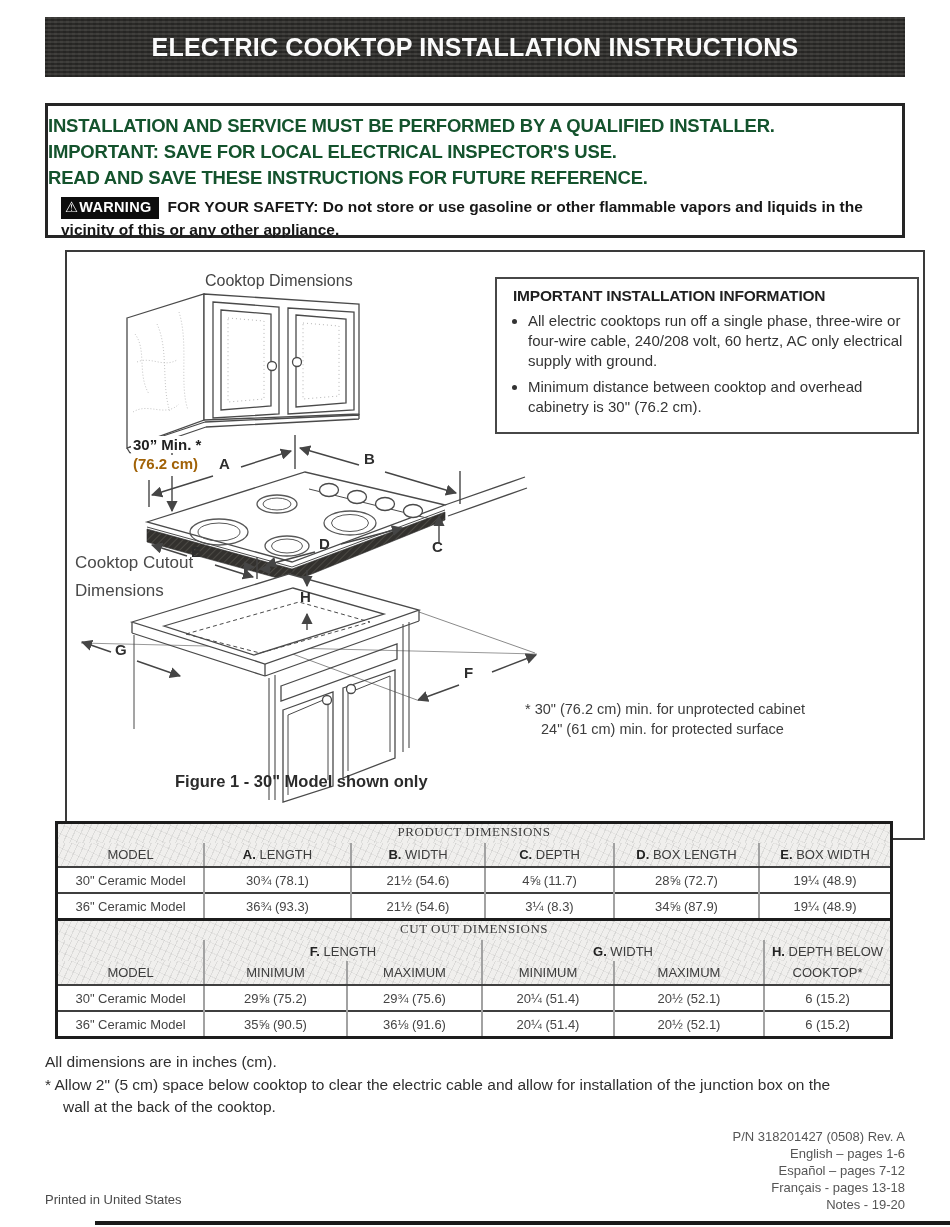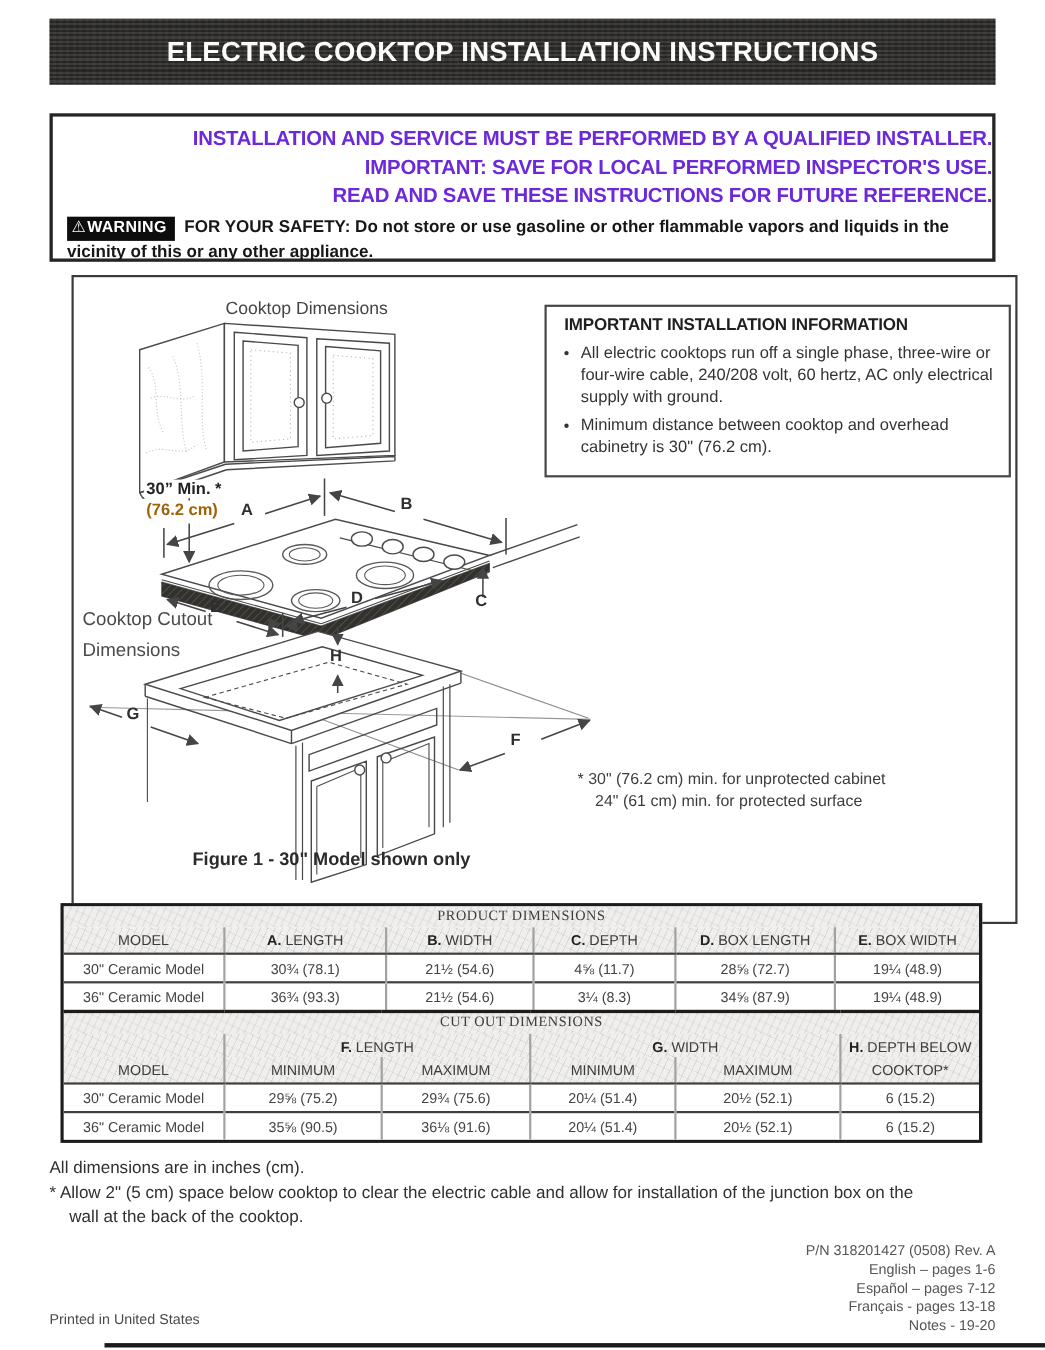--- a/index.html
+++ b/index.html
@@ -10,21 +10,21 @@
   .banner{position:absolute;left:45px;top:17px;width:860px;height:60px;
     background:#393835;
     background-image:repeating-linear-gradient(0deg, rgba(0,0,0,.25) 0 2px, rgba(255,255,255,.04) 2px 4px),
                      repeating-linear-gradient(90deg, rgba(0,0,0,.12) 0 3px, transparent 3px 6px);
     display:flex;align-items:center;justify-content:center;}
   .banner span{color:#fbfbfb;font-weight:bold;font-size:25px;letter-spacing:.2px;}
 
   
   .notice{position:absolute;left:45px;top:103px;width:860px;height:135px;box-sizing:border-box;
     border:3px solid #252525;padding-top:7px;}
-  .notice .ln{text-align:right;font-weight:bold;font-size:18.5px;line-height:26px;color:#6d28d9;letter-spacing:-.2px;}
+  .notice .ln{text-align:left;font-weight:bold;font-size:18.5px;line-height:26px;color:#14532d;letter-spacing:-.2px;}
   .warnp{margin:5px 13px 0 13px;font-weight:bold;font-size:15.5px;line-height:21px;color:#171717;}
   .wbadge{display:inline-block;background:#0d0d0d;color:#fff;padding:0 7px 1px 4px;margin-right:9px;
     font-size:14.5px;font-weight:bold;letter-spacing:.3px;}
   .wbadge .tri{font-weight:normal;margin-right:1px;}
 
   
   .figure{position:absolute;left:45px;top:250px;width:860px;height:590px;box-sizing:border-box;
     border:2px solid #3a3a3a;margin-left:20px;}
   .figure svg{position:absolute;left:0;top:0;}
   .flabel{position:absolute;font-weight:bold;font-size:15px;color:#2e2e2e;}
@@ -73,21 +73,21 @@
 <body>
 
 <div class="page">
 
   <div class="banner">
     <span>ELECTRIC COOKTOP INSTALLATION INSTRUCTIONS</span>
   </div>
 
   <div class="notice">
     <div class="ln">INSTALLATION AND SERVICE MUST BE PERFORMED BY A QUALIFIED INSTALLER.</div>
-    <div class="ln">IMPORTANT: SAVE FOR LOCAL PERFORMED INSPECTOR'S USE.</div>
+    <div class="ln">IMPORTANT: SAVE FOR LOCAL ELECTRICAL INSPECTOR'S USE.</div>
     <div class="ln">READ AND SAVE THESE INSTRUCTIONS FOR FUTURE REFERENCE.</div>
     <div class="warnp">
       <span class="wbadge"><span class="tri">⚠</span><span>WARNING</span></span><span>FOR YOUR SAFETY:  Do not store or use gasoline or other flammable vapors and liquids in the vicinity of this or any other appliance.</span>
     </div>
   </div>
 
   <div class="figure">
 
     <svg width="856" height="554" viewBox="0 0 856 554">
       <defs>

